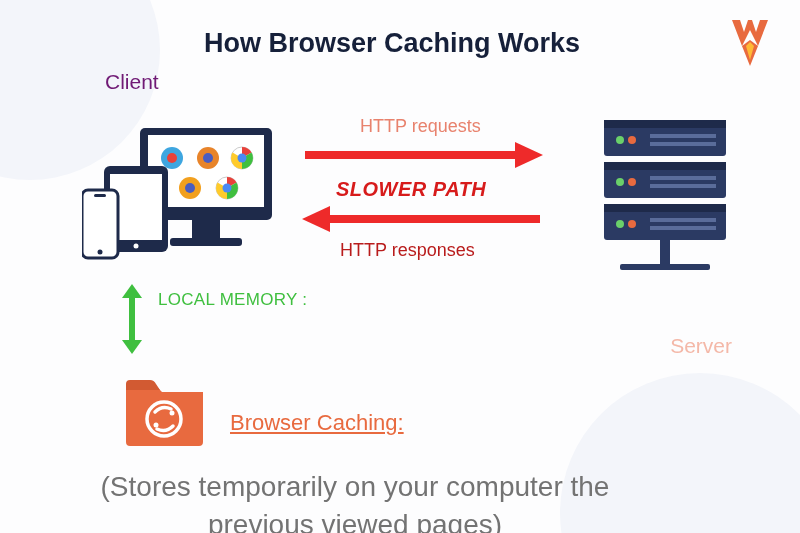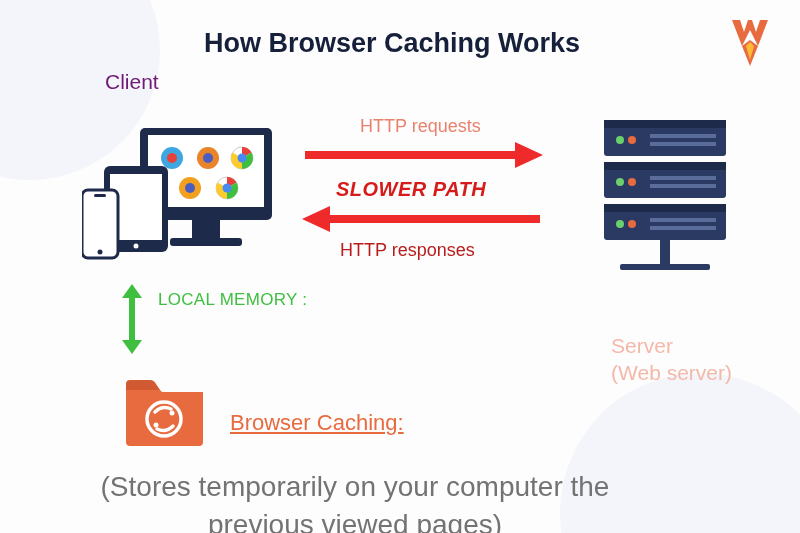--- a/index.html
+++ b/index.html
@@ -221,21 +221,20 @@
   <circle cx="30" cy="104" r="4" fill="#6ad06a"></circle>
   <circle cx="42" cy="104" r="4" fill="#e86a3f"></circle>
   <rect x="60" y="98" width="66" height="4" fill="#5a6c9a"></rect>
   <rect x="60" y="106" width="66" height="4" fill="#5a6c9a"></rect>
   <rect x="70" y="120" width="10" height="24" fill="#2b3a63"></rect>
   <rect x="30" y="144" width="90" height="6" rx="2" fill="#2b3a63"></rect>
 </svg>
 
 <div class="server-label">
   <span>Server</span><br>
-  <span>(Web server)</span>
 </div>
 
 <svg class="green-arrow" viewBox="0 0 24 70">
   <polygon points="12,0 22,14 2,14" fill="#3fbf3f"></polygon>
   <line x1="12" y1="12" x2="12" y2="58" stroke="#3fbf3f" stroke-width="6"></line>
   <polygon points="12,70 22,56 2,56" fill="#3fbf3f"></polygon>
 </svg>
 
 <div class="local-memory">
   <span>LOCAL MEMORY :</span><br>

